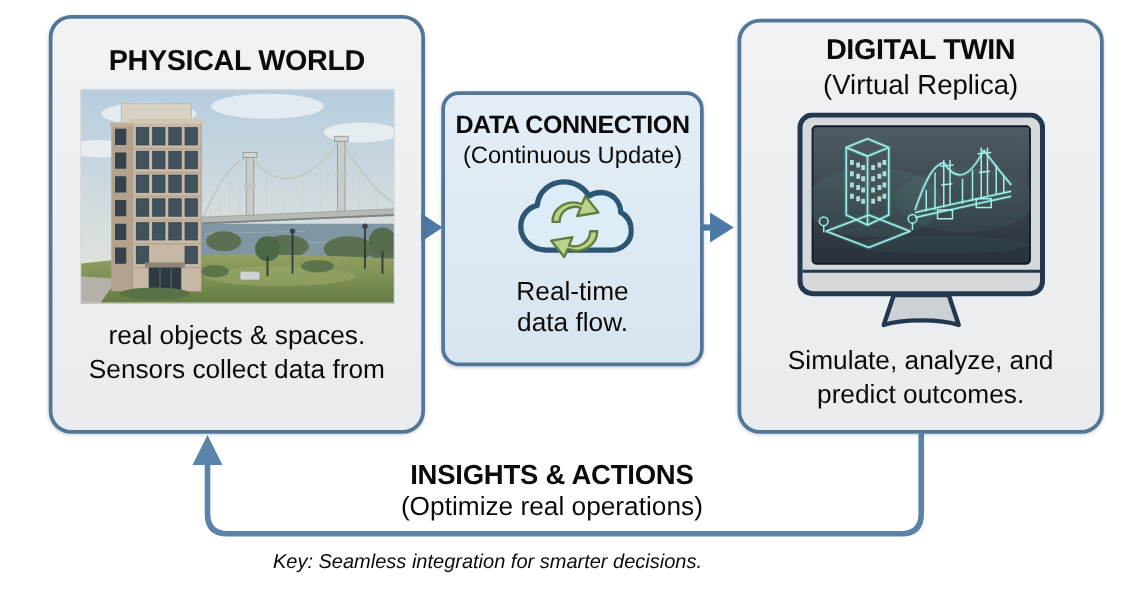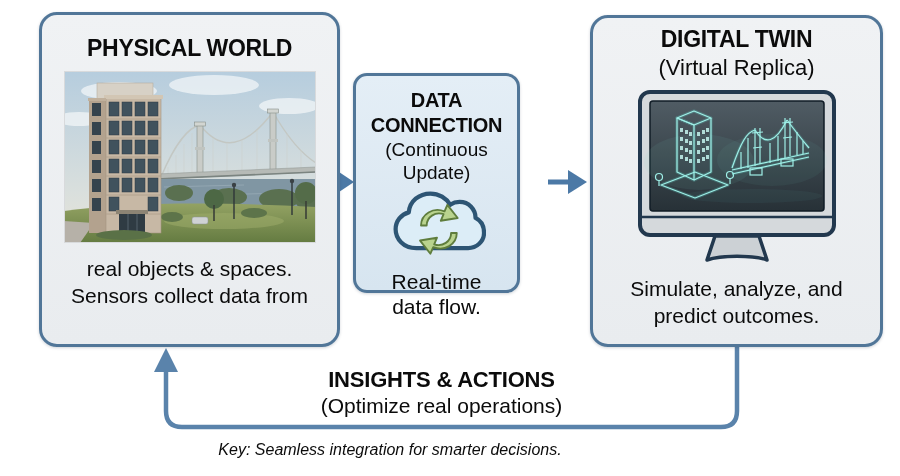--- a/index.html
+++ b/index.html
@@ -5,21 +5,21 @@
   html,body{margin:0;padding:0;background:#ffffff;}
   body{width:900px;height:476px;font-family:"Liberation Sans",sans-serif;color:#0b0b0b;position:relative;overflow:hidden;}
   .canvas{position:absolute;inset:0;width:900px;height:476px;}
   .overlay{position:absolute;left:0;top:0;z-index:1;}
   .flowbox{position:absolute;box-sizing:border-box;border:3px solid #517698;z-index:2;
            display:flex;flex-direction:column;align-items:center;text-align:center;
            box-shadow:0 1px 3px rgba(40,60,80,.22);}
   .outerbox{background:linear-gradient(#f0f2f4,#e9ecef);border-radius:18px;}
   .box-left{left:12px;top:12px;width:301px;height:335px;padding-top:18px;margin-left:27px;}
   .box-right{left:590px;top:15px;width:293px;height:332px;padding-top:6px;}
-  .box-mid{left:353px;top:73px;width:167px;height:220px;border-radius:14px;
+  .box-mid{left:353px;top:73px;width:210px;height:220px;border-radius:14px;
            background:linear-gradient(#e4eef6,#d7e5f0);padding-top:12px;}
   .box-title{font-weight:bold;font-size:23px;line-height:30px;letter-spacing:-.3px;}
   .box-subtitle{font-size:22px;line-height:28px;}
   .box-caption{font-size:21px;line-height:27px;margin-top:12px;}
   .mid-title{font-weight:bold;font-size:20px;line-height:25px;letter-spacing:-.3px;}
   .mid-subtitle{font-size:19px;line-height:23px;}
   .mid-caption{font-size:21px;line-height:25px;margin-top:4px;}
   .photo-wrap{margin-top:8px;line-height:0;}
   .monitor-wrap{margin-top:8px;line-height:0;}
   .cloud-wrap{margin-top:2px;line-height:0;}

